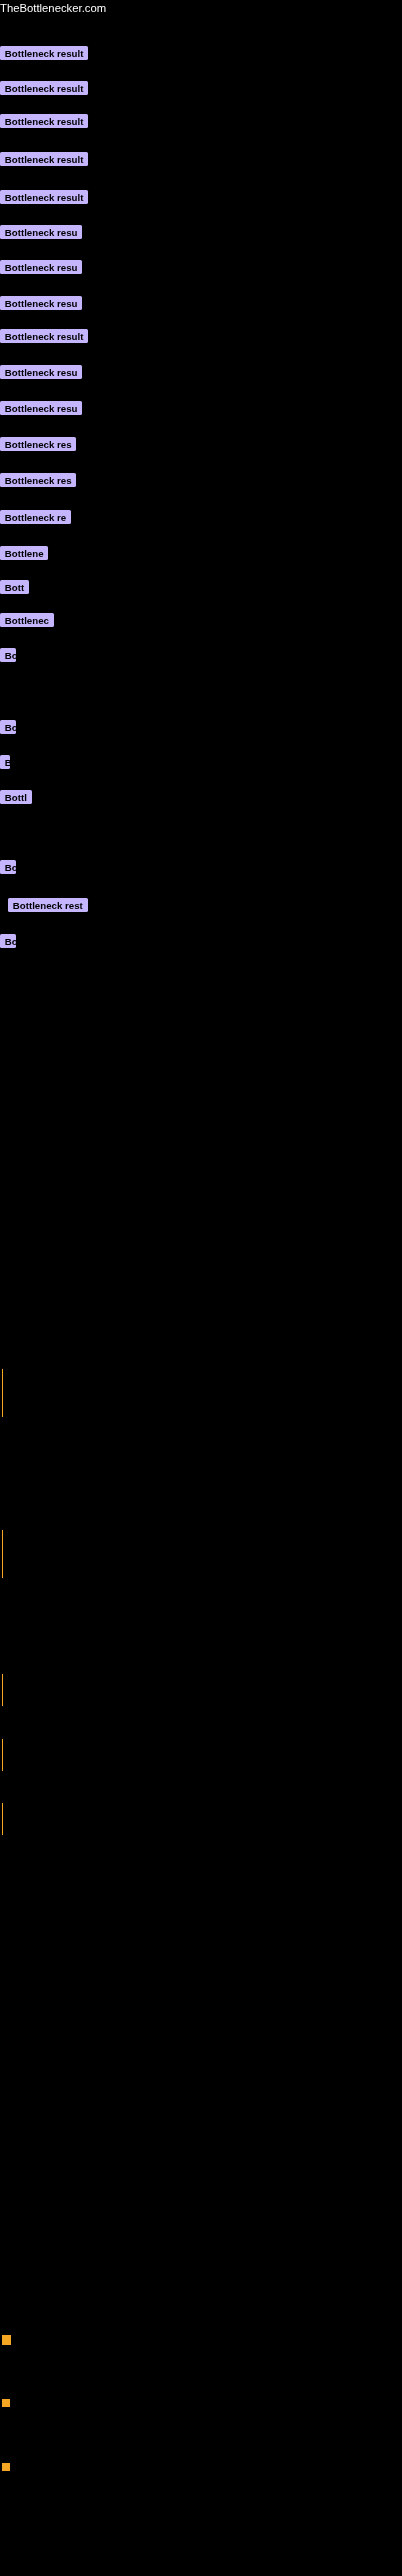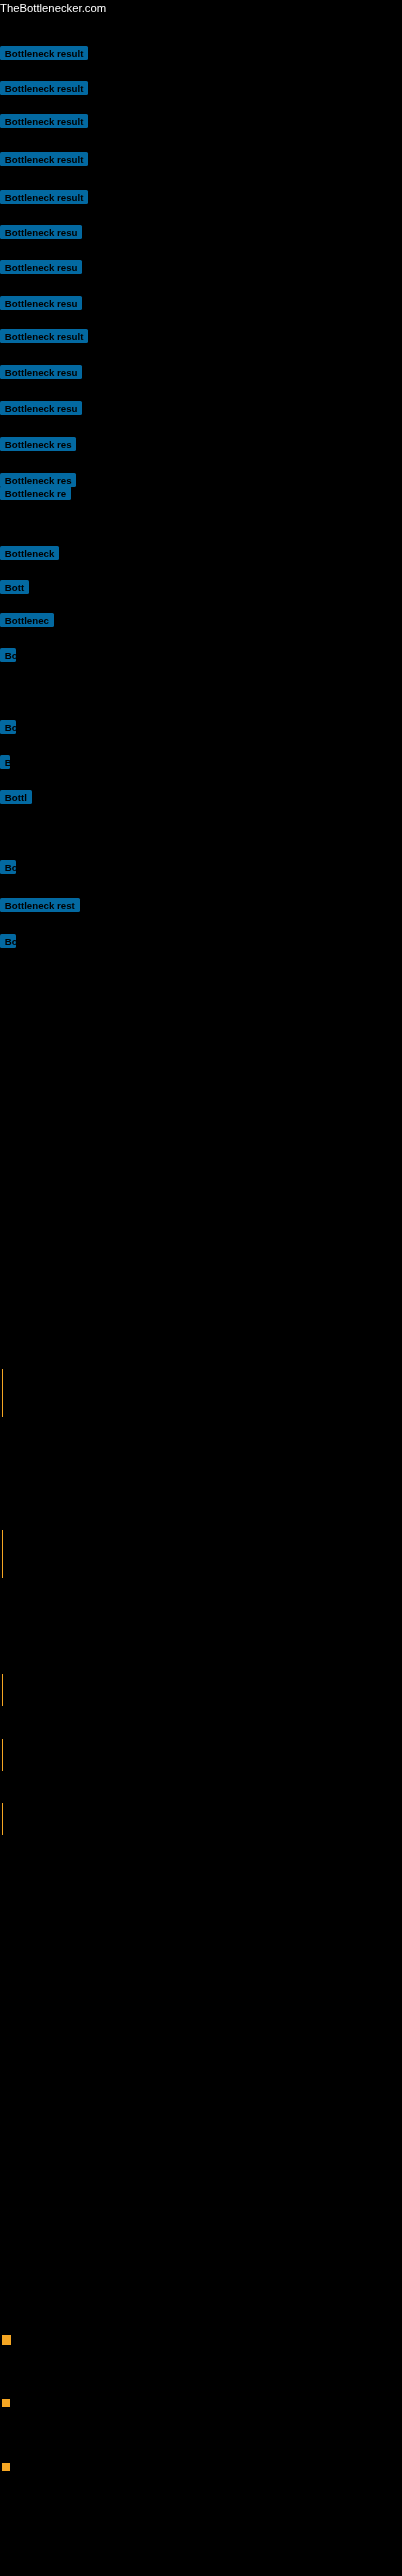--- a/index.html
+++ b/index.html
@@ -18,21 +18,21 @@
 
     .site-title {
       color: #ffffff;
       font-size: 11.3px;
       text-align: center;
       padding: 6.4px 0;
       width: 100%;
     }
 
     .badge {
-      background-color: #0369a1;
+      background-color: #c4b5fd;
       color: #000000;
       font-size: 9.7px;
       font-weight: bold;
       padding: 1.6px 4.8px;
       display: inline-block;
       border-radius: 1.6px;
       white-space: nowrap;
       overflow: hidden;
     }
 
@@ -61,30 +61,30 @@
 <div class="badge-container" style="top: 152px; left: 0px;"><span class="badge" style="max-width: 119px;">Bottleneck result</span></div>
 <div class="badge-container" style="top: 190px; left: 0px;"><span class="badge" style="max-width: 118px;">Bottleneck result</span></div>
 <div class="badge-container" style="top: 225px; left: 0px;"><span class="badge" style="max-width: 105px;">Bottleneck resu</span></div>
 <div class="badge-container" style="top: 260px; left: 0px;"><span class="badge" style="max-width: 103px;">Bottleneck resu</span></div>
 <div class="badge-container" style="top: 296px; left: 0px;"><span class="badge" style="max-width: 101px;">Bottleneck resu</span></div>
 <div class="badge-container" style="top: 329px; left: 0px;"><span class="badge" style="max-width: 115px;">Bottleneck result</span></div>
 <div class="badge-container" style="top: 365px; left: 0px;"><span class="badge" style="max-width: 97px;">Bottleneck resu</span></div>
 <div class="badge-container" style="top: 401px; left: 0px;"><span class="badge" style="max-width: 95px;">Bottleneck resu</span></div>
 <div class="badge-container" style="top: 437px; left: 0px;"><span class="badge" style="max-width: 89px;">Bottleneck res</span></div>
 <div class="badge-container" style="top: 473px; left: 0px;"><span class="badge" style="max-width: 87px;">Bottleneck res</span></div>
-<div class="badge-container" style="top: 486px; left: 0px;"><span class="badge" style="max-width: 77px;">Bottleneck re</span></div>
-<div class="badge-container" style="top: 546px; left: 0px;"><span class="badge" style="max-width: 60px;">Bottleneck</span></div>
+<div class="badge-container" style="top: 510px; left: 0px;"><span class="badge" style="max-width: 77px;">Bottleneck re</span></div>
+<div class="badge-container" style="top: 546px; left: 0px;"><span class="badge" style="max-width: 60px;">Bottlene</span></div>
 <div class="badge-container" style="top: 580px; left: 0px;"><span class="badge" style="max-width: 31px; text-align: center;">Bott</span></div>
 <div class="badge-container" style="top: 613px; left: 0px;"><span class="badge" style="max-width: 55px;">Bottlenec</span></div>
 <div class="badge-container" style="top: 648px; left: 0px;"><span class="badge" style="max-width: 16px;">Bo</span></div>
 <div class="badge-container" style="top: 720px; left: 0px;"><span class="badge" style="max-width: 16px;">Bo</span></div>
 <div class="badge-container" style="top: 755px; left: 0px;"><span class="badge" style="max-width: 9.7px;">B</span></div>
 <div class="badge-container" style="top: 790px; left: 0px;"><span class="badge" style="max-width: 34px;">Bottl</span></div>
 <div class="badge-container" style="top: 860px; left: 0px;"><span class="badge" style="max-width: 16px;">Bo</span></div>
-<div class="badge-container" style="top: 898px; left: 0px;"><span class="badge" style="max-width: 102px;">Bottleneck rest</span></div>
+<div class="badge-container" style="top: 898px; left: 8px;"><span class="badge" style="max-width: 102px;">Bottleneck rest</span></div>
 <div class="badge-container" style="top: 934px; left: 0px;"><span class="badge" style="max-width: 16px;">Bo</span></div>
 <div class="vertical-line" style="top: 1369px; height: 48px;"></div>
 <div class="vertical-line" style="top: 1530px; height: 48px;"></div>
 <div class="vertical-line" style="top: 1674px; height: 32px;"></div>
 <div class="vertical-line" style="top: 1739px; height: 32px;"></div>
 <div class="vertical-line" style="top: 1803px; height: 32px;"></div>
 <div style="position: absolute; top: 2335px; left: 1.6px; width: 9.7px; height: 9.7px; background-color: rgb(245, 166, 35);"></div>
 <div style="position: absolute; top: 2399px; left: 1.6px; width: 8px; height: 8px; background-color: rgb(245, 166, 35);"></div>
 <div style="position: absolute; top: 2463px; left: 1.6px; width: 8px; height: 8px; background-color: rgb(245, 166, 35);"></div>
 

